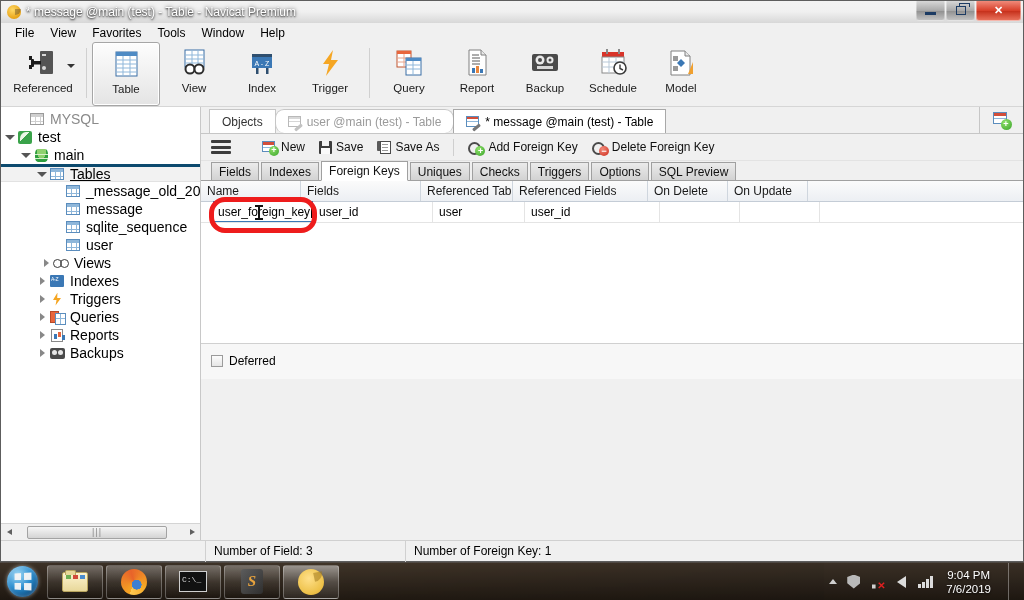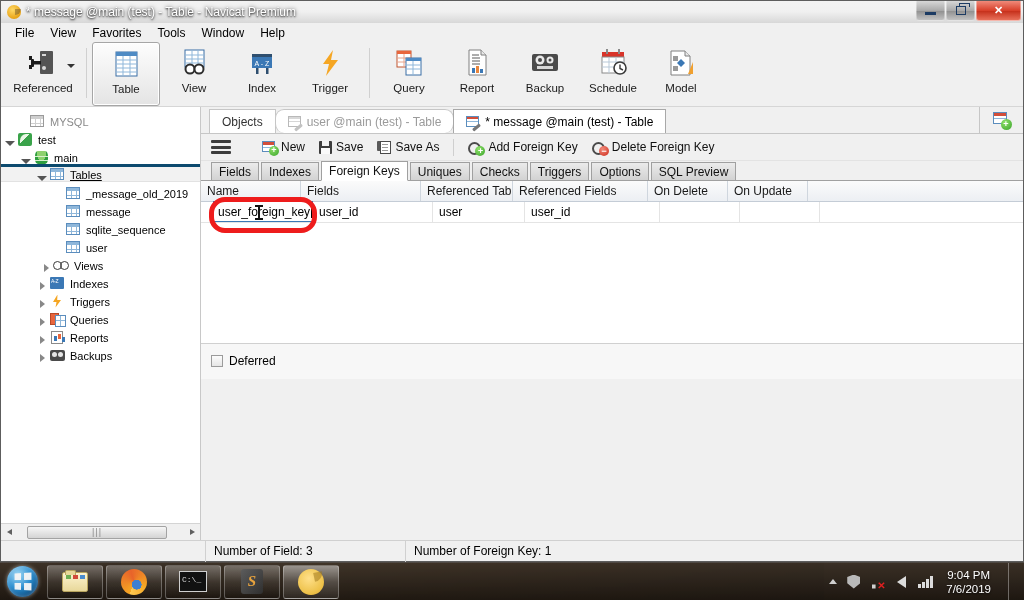--- a/index.html
+++ b/index.html
@@ -103,21 +103,21 @@
   .body{ flex:1; display:flex; min-height:0; }
 
   
   .sidebar{
     width:200px; flex:0 0 200px; background:#fff;
     border-right:1px solid #c8c8c8;
     display:flex; flex-direction:column;
   }
   .tree{ flex:1; overflow:hidden; padding-top:3px; }
   .tnode{
-    height:18px; display:flex; align-items:flex-end; font-size:11px; white-space:nowrap;
+    height:18px; display:flex; align-items:center; font-size:14px; white-space:nowrap;
   }
   .tnode.sel{ background:#f2f2f2; border-top:3px solid #0c4a6e; border-bottom:1px solid #e2e2e2;text-decoration:underline;}
   .tw{ width:14px; flex:0 0 14px; display:flex;align-items:center;justify-content:center; }
   .arrow-r{ width:0;height:0;border-top:4px solid transparent;border-bottom:4px solid transparent;border-left:5px solid #888; }
   .arrow-d{ width:0;height:0;border-left:5px solid transparent;border-right:5px solid transparent;border-top:5px solid #555; }
   .ti{ width:16px;flex:0 0 16px; height:14px; margin-right:5px; display:flex;align-items:center;justify-content:center;}
   .tlabel{ color:#000; }
   .tlabel.dim{ color:#8a8a8a; }
 
   

